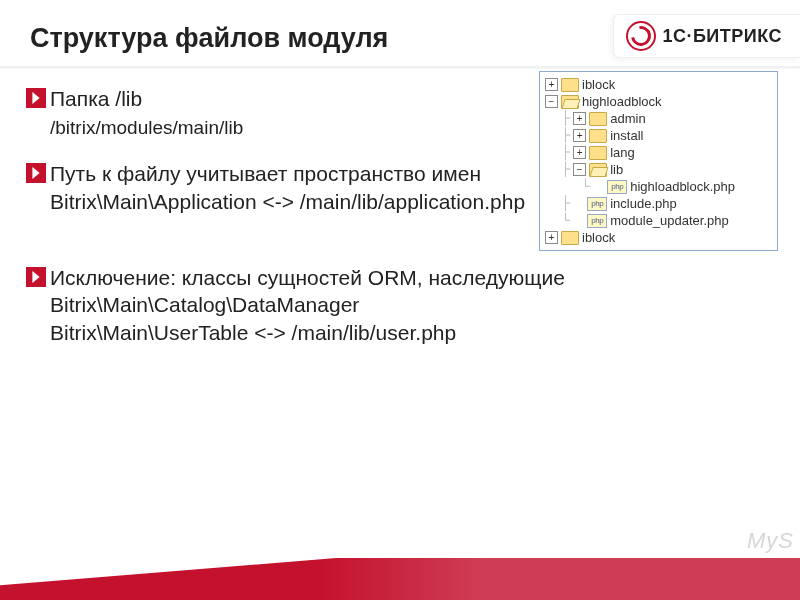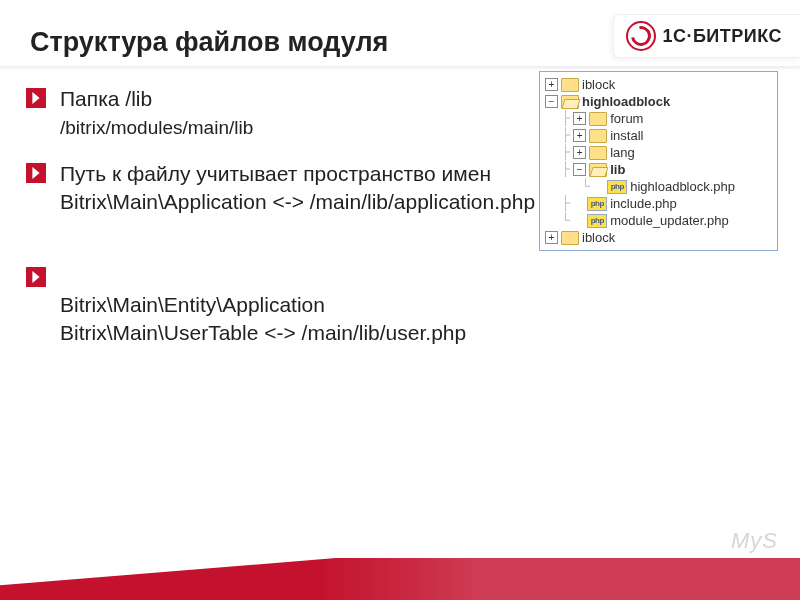--- a/index.html
+++ b/index.html
@@ -1,44 +1,44 @@
 <!DOCTYPE html>
 <html><head>
 <meta charset="utf-8">
 <style>
   html,body{margin:0;padding:0;width:800px;height:600px;font-family:"Segoe UI",Tahoma,sans-serif;overflow:hidden;background:#fff}
   .slide{position:relative;width:800px;height:600px}
-  .header{display:flex;align-items:flex-end;justify-content:space-between;padding:18px 0 0 30px}
+  .header{display:flex;align-items:center;justify-content:space-between;padding:18px 0 0 30px}
   .title{font-size:27px;font-weight:700;color:#222}
   .logo{display:flex;align-items:center;gap:6px;background:#fff;border:1px solid #eee;border-right:none;border-top-left-radius:6px;border-bottom-left-radius:6px;padding:6px 18px 6px 12px;margin-top:-4px;box-shadow:-2px 2px 6px rgba(0,0,0,.05)}
   .logo-badge{width:26px;height:26px;border:2px solid #c4122e;border-radius:50%;display:flex;align-items:center;justify-content:center}
   .logo-badge-inner{width:14px;height:14px;border:3px solid #c4122e;border-left-color:transparent;border-radius:50%;transform:rotate(35deg)}
   .logo-text{font-size:18px;font-weight:600;letter-spacing:.5px;color:#222}
   .divider{height:3px;background:linear-gradient(#eee,#f7f7f7);margin:8px 0 0 0}
   .body{position:relative;padding:16px 30px 0 26px}
-  .bullet{display:flex;gap:14px;margin-bottom:20px;max-width:510px}
+  .bullet{display:flex;gap:4px;margin-bottom:20px;max-width:510px}
   .arrow{flex:0 0 20px;width:20px;height:20px;background:#c4122e;display:flex;align-items:center;justify-content:center;margin-top:3px}
   .arrow svg{width:12px;height:12px;fill:#fff}
   .bt{font-size:21px;color:#222;line-height:1.32}
   .bt .sub{font-size:19px}
   .tree{position:absolute;right:22px;top:2px;width:235px;border:1px solid #8faad1;background:#fff;padding:4px 2px 4px 0;font-size:13px;color:#333}
   .node{display:flex;align-items:center;gap:3px;padding:1px 0;white-space:nowrap}
   .ind{display:inline-block}
   .pm{width:11px;height:11px;border:1px solid #8a8a8a;display:inline-flex;align-items:center;justify-content:center;font-size:10px;line-height:1;background:#fff;color:#333;flex:0 0 11px}
   .pm.blank{border:none}
   .fld{width:16px;height:12px;background:#ffe08a;border:1px solid #c9a945;border-radius:1px;position:relative;flex:0 0 16px}
   .fld.open:before{content:"";position:absolute;left:1px;right:-1px;bottom:-1px;height:8px;background:#fff0b8;border:1px solid #c9a945;transform:skewX(-18deg);border-radius:1px}
-  .php{width:18px;height:12px;background:#fde047;border:1px solid #9aa8c8;display:inline-flex;align-items:center;justify-content:center;font-size:8px;font-weight:700;color:#4a5a8c;flex:0 0 18px;letter-spacing:-.5px}
+  .php{width:18px;height:12px;background:#fef9c3;border:1px solid #9aa8c8;display:inline-flex;align-items:center;justify-content:center;font-size:8px;font-weight:400;color:#4a5a8c;flex:0 0 18px;letter-spacing:-.5px}
   .nl{font-weight:400}
-  .node.hl .nl{font-weight:700}
+  .node.hl .nl{font-weight:400}
   .branch{color:#bbb;font-size:13px;position:relative;top:-1px}
   .footer{position:absolute;left:0;right:0;bottom:0;height:50px}
   .footer .red{position:absolute;left:0;right:0;bottom:0;height:42px;background:#c4122e;clip-path:polygon(0 65%,42% 0,100% 0,100% 100%,0 100%)}
   .footer .lt{position:absolute;left:0;right:0;bottom:0;height:42px;background:linear-gradient(90deg,rgba(255,255,255,.0) 40%,rgba(255,255,255,.18) 60%);clip-path:polygon(0 65%,42% 0,100% 0,100% 100%,0 100%)}
-  .watermark{position:absolute;right:22px;bottom:46px;font-size:22px;color:#d6d6d6;font-style:italic;letter-spacing:1px;font-weight:300}
+  .watermark{position:absolute;right:6px;bottom:46px;font-size:22px;color:#d6d6d6;font-style:italic;letter-spacing:1px;font-weight:300}
 </style>
 </head>
 <body>
 <div class="slide">
 
   <div class="header">
     <div class="title">Структура файлов модуля</div>
     <div class="logo">
       <span class="logo-badge">
           <span class="logo-badge-inner"></span>
@@ -76,22 +76,22 @@
       </div>
     </div>
 
     <div class="bullet" style="max-width:720px">
       <span class="arrow">
           <svg viewBox="0 0 10 10">
             <path d="M2 0l6 5-6 5z"></path>
           </svg>
         </span>
       <div class="bt">
-        <br>
-        <span>Bitrix\Main\Entity\Application</span><br>
+        <span>Исключение: классы сущностей ORM, наследующие</span><br>
+        <span>Bitrix\Main\Catalog\DataManager</span><br>
         <span>Bitrix\Main\UserTable  &lt;-&gt;  /main/lib/user.php</span>
       </div>
     </div>
 
     <div class="tree">
       <div class="node">
           <span class="ind" style="width:2px"></span>
           <span class="pm">+</span>
           <span class="fld"></span>
           <span class="nl">iblock</span>
@@ -100,21 +100,21 @@
           <span class="ind" style="width:2px"></span>
           <span class="pm">−</span>
           <span class="fld open"></span>
           <span class="nl">highloadblock</span>
         </div>
       <div class="node">
           <span class="ind" style="width:18px"></span>
           <span class="branch">├</span>
           <span class="pm">+</span>
           <span class="fld"></span>
-          <span class="nl">forum</span>
+          <span class="nl">admin</span>
         </div>
       <div class="node">
           <span class="ind" style="width:18px"></span>
           <span class="branch">├</span>
           <span class="pm">+</span>
           <span class="fld"></span>
           <span class="nl">install</span>
         </div>
       <div class="node">
           <span class="ind" style="width:18px"></span>

